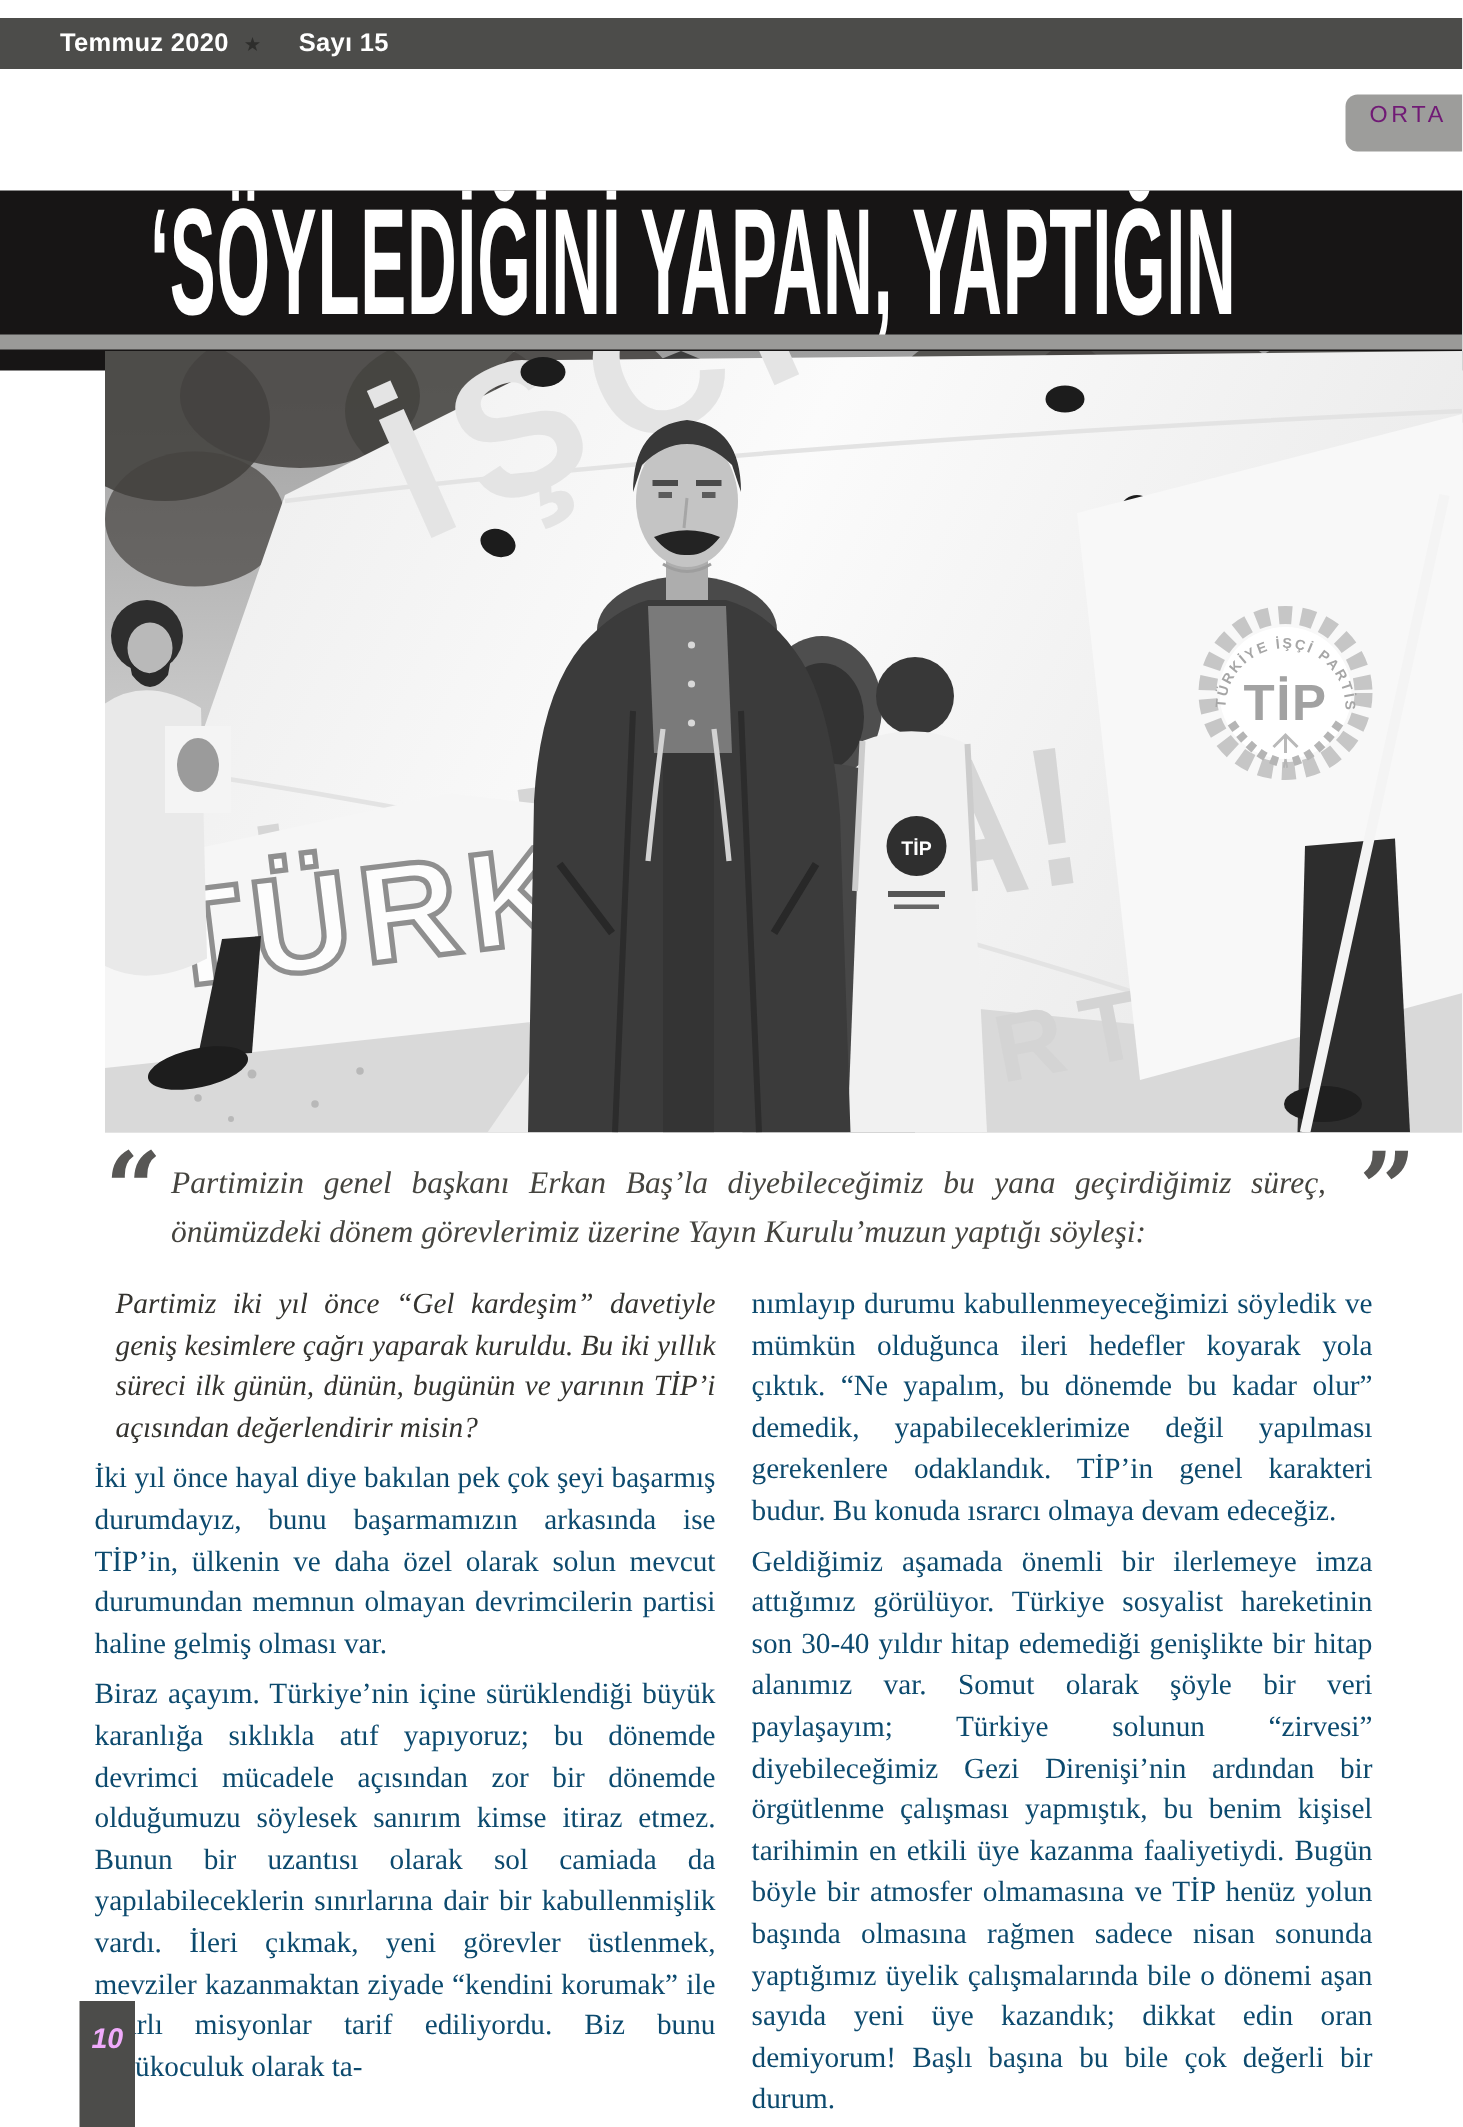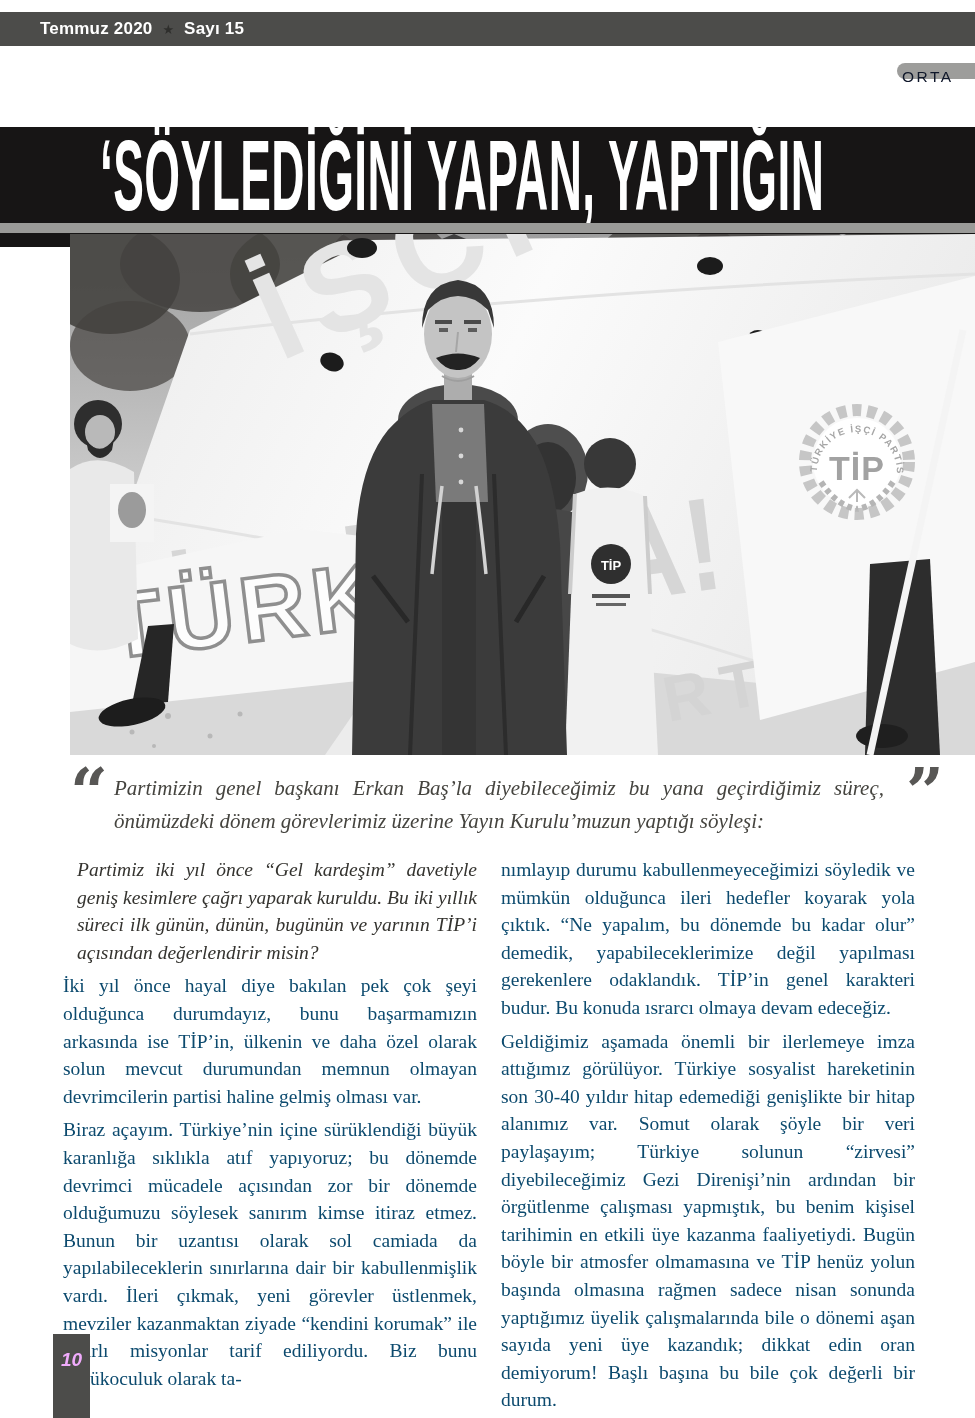--- a/index.html
+++ b/index.html
@@ -2,28 +2,28 @@
 <html lang="tr"><head>
 <meta charset="utf-8">
 <style>
   html,body{margin:0;padding:0;background:#ffffff;}
   .page{position:relative;width:975px;height:1418px;background:#ffffff;overflow:hidden;
         font-family:"Liberation Sans",sans-serif;}
 
   
   .topbar{position:absolute;top:12px;left:0;width:100%;height:34px;background:#4c4c4a;
           color:#ffffff;display:flex;align-items:center;}
-  .topbar .txt{font-weight:bold;font-size:17px;letter-spacing:.2px;}
+  .topbar .txt{font-weight:bold;font-size:17px;letter-spacing:.2px;margin-left:15px;}
   .topbar .left{margin-left:40px;}
   .topbar .star{color:#2e2e2c;font-size:13px;margin:0 10px;}
 
   
-  .orta-tab{position:absolute;top:63px;left:897px;width:78px;height:16px;background:#9d9d9b;
-            border-radius:8px 0 0 8px;color:#0f172a;font-size:15.5px;letter-spacing:2.5px;
-            line-height:27px;padding-left:5px;box-sizing:border-box;}
+  .orta-tab{position:absolute;top:63px;left:897px;width:78px;height:38px;background:#9d9d9b;
+            border-radius:8px 0 0 8px;color:#701a75;font-size:15.5px;letter-spacing:2.5px;
+            line-height:27px;padding-left:16px;box-sizing:border-box;}
 
   
   .band{position:absolute;top:127px;left:0;width:100%;height:120px;background:#171515;overflow:hidden;}
   .band h1{margin:0 0 0 100px;color:#ffffff;font-weight:bold;font-size:101px;line-height:96px;
            white-space:nowrap;letter-spacing:1px;transform:scaleX(.455);transform-origin:0 50%;}
 
   .strip{position:absolute;top:223px;left:0;width:100%;height:10px;background:#9a9a98;}
 
   
   .photo{position:absolute;top:234px;left:70px;width:905px;height:521px;margin:0;overflow:hidden;
@@ -241,21 +241,21 @@
 
   <section class="lede">
     <span class="qmark qopen">“</span>
     <p>Partimizin genel başkanı Erkan Baş’la diyebileceğimiz bu yana geçirdiğimiz süreç, önümüzdeki dönem görevlerimiz üzerine Yayın Kurulu’muzun yaptığı söyleşi:</p>
     <span class="qmark qclose">”</span>
   </section>
 
   <main class="columns">
     <div class="col">
       <p class="question">Partimiz iki yıl önce “Gel kardeşim” davetiyle geniş kesimlere çağrı yaparak kuruldu. Bu iki yıllık süreci ilk günün, dünün, bugünün ve yarının TİP’i açısından değerlendirir misin?</p>
-      <p>İki yıl önce hayal diye bakılan pek çok şeyi olduğunca durumdayız, bunu başarmamızın arkasında ise TİP’in, ülkenin ve daha özel olarak solun mevcut durumundan memnun olmayan devrimcilerin partisi haline gelmiş olması var.</p>
+      <p>İki yıl önce hayal diye bakılan pek çok şeyi başarmış durumdayız, bunu başarmamızın arkasında ise TİP’in, ülkenin ve daha özel olarak solun mevcut durumundan memnun olmayan devrimcilerin partisi haline gelmiş olması var.</p>
       <p>Biraz açayım. Türkiye’nin içine sürüklendiği büyük karanlığa sıklıkla atıf yapıyoruz; bu dönemde devrimci mücadele açısından zor bir dönemde olduğumuzu söylesek sanırım kimse itiraz etmez. Bunun bir uzantısı olarak sol camiada da yapılabileceklerin sınırlarına dair bir kabullenmişlik vardı. İleri çıkmak, yeni görevler üstlenmek, mevziler kazanmaktan ziyade “kendini korumak” ile sınırlı misyonlar tarif ediliyordu. Biz bunu statükoculuk olarak ta-</p>
     </div>
     <div class="col">
       <p>nımlayıp durumu kabullenmeyeceğimizi söyledik ve mümkün olduğunca ileri hedefler koyarak yola çıktık. “Ne yapalım, bu dönemde bu kadar olur” demedik, yapabileceklerimize değil yapılması gerekenlere odaklandık. TİP’in genel karakteri budur. Bu konuda ısrarcı olmaya devam edeceğiz.</p>
       <p>Geldiğimiz aşamada önemli bir ilerlemeye imza attığımız görülüyor. Türkiye sosyalist hareketinin son 30-40 yıldır hitap edemediği genişlikte bir hitap alanımız var. Somut olarak şöyle bir veri paylaşayım; Türkiye solunun “zirvesi” diyebileceğimiz Gezi Direnişi’nin ardından bir örgütlenme çalışması yapmıştık, bu benim kişisel tarihimin en etkili üye kazanma faaliyetiydi. Bugün böyle bir atmosfer olmamasına ve TİP henüz yolun başında olmasına rağmen sadece nisan sonunda yaptığımız üyelik çalışmalarında bile o dönemi aşan sayıda yeni üye kazandık; dikkat edin oran demiyorum! Başlı başına bu bile çok değerli bir durum.</p>
     </div>
   </main>
 
   <div class="pageno">
     <span>10</span>

